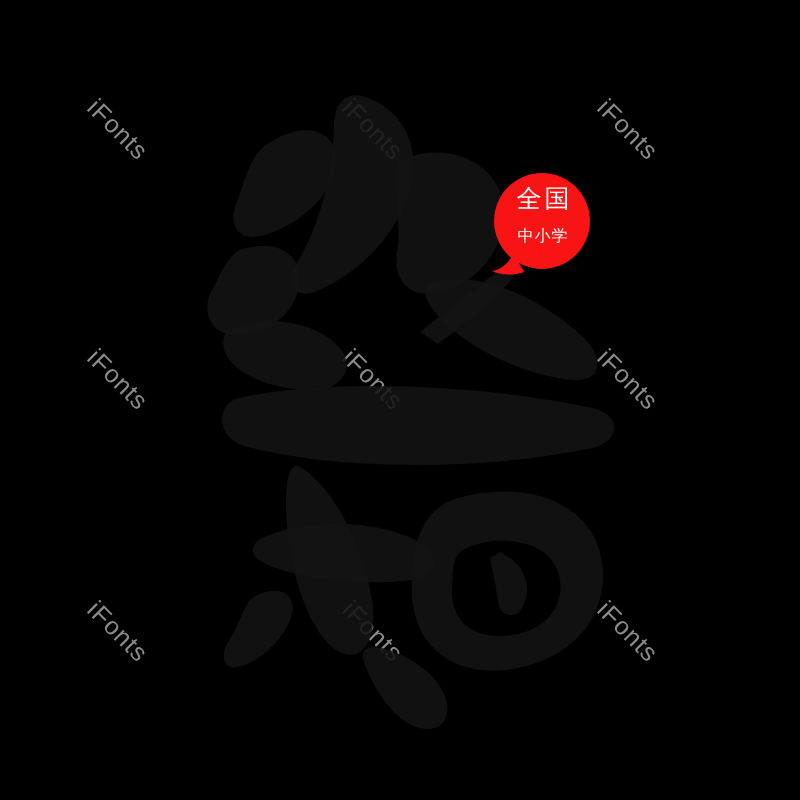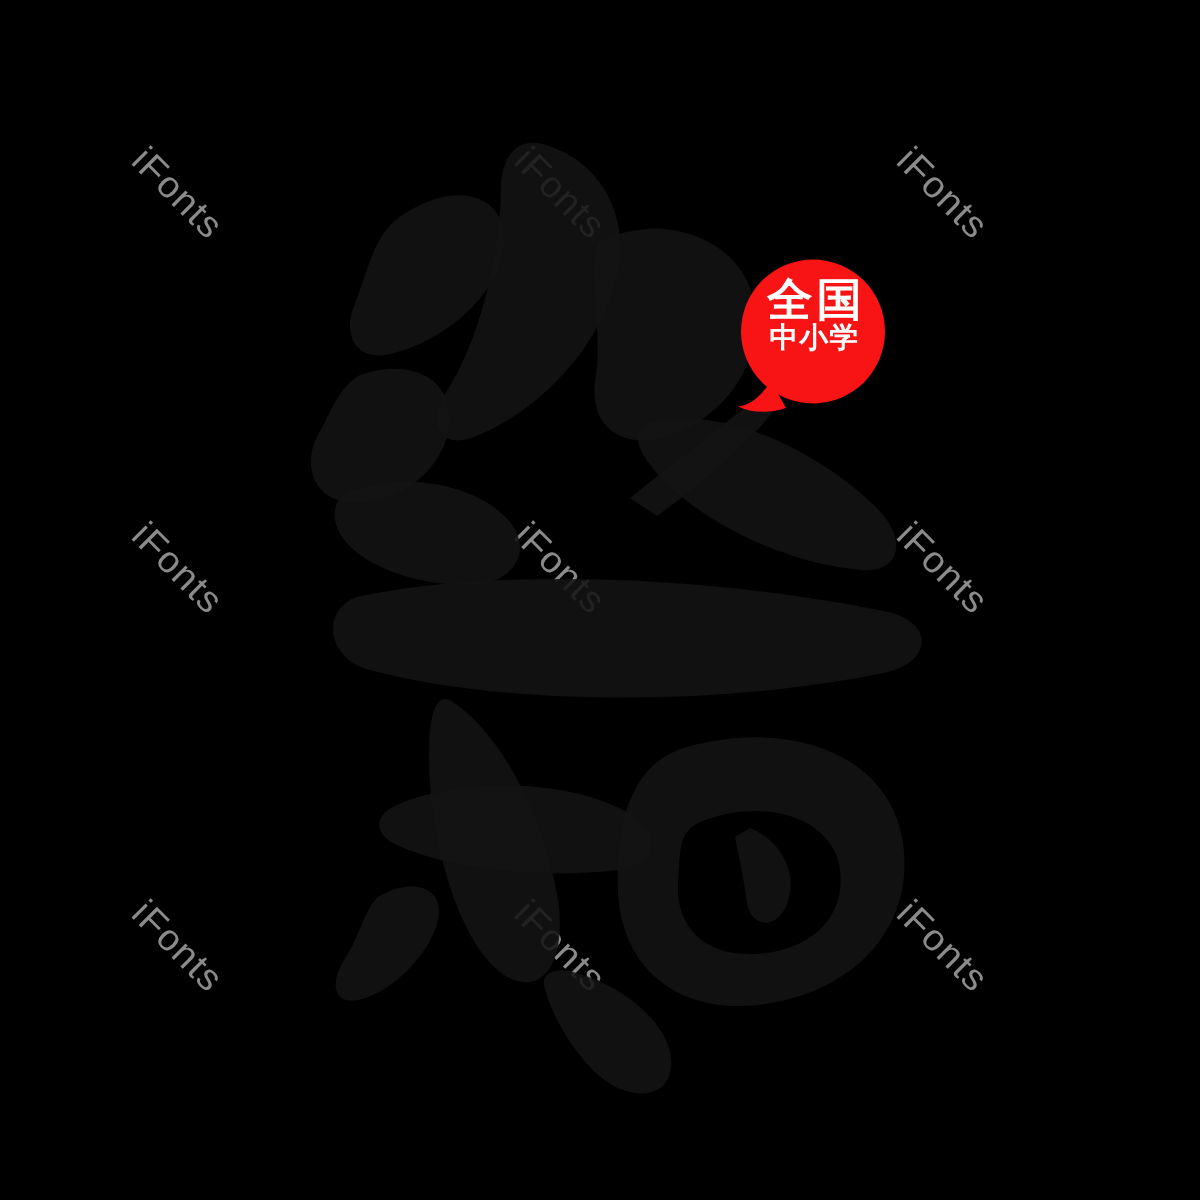--- a/index.html
+++ b/index.html
@@ -58,30 +58,30 @@
   .badge-text {
     position: absolute;
     left: 494px;
     top: 186px;
     width: 98px;
     text-align: center;
     color: #ffffff;
     line-height: 1;
   }
   .badge-line1 {
-    font-size: 30px;
-    font-weight: bold;
+    font-size: 25px;
+    font-weight: normal;
     letter-spacing: 3px;
     margin-left: 3px; 
   }
   .badge-line2 {
-    font-size: 19px;
-    font-weight: bold;
+    font-size: 16px;
+    font-weight: normal;
     letter-spacing: 1px;
-    margin-top: 0;
+    margin-top: 17px;
   }
 </style>
 </head>
 <body>
 
 <div class="stage">
 
   <div class="wm-layer">
     <div class="wm">iFonts</div>
     <div class="wm">iFonts</div>

